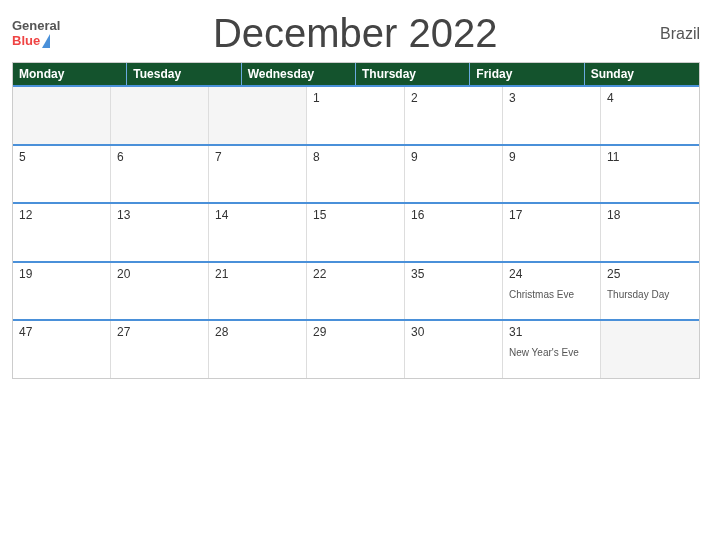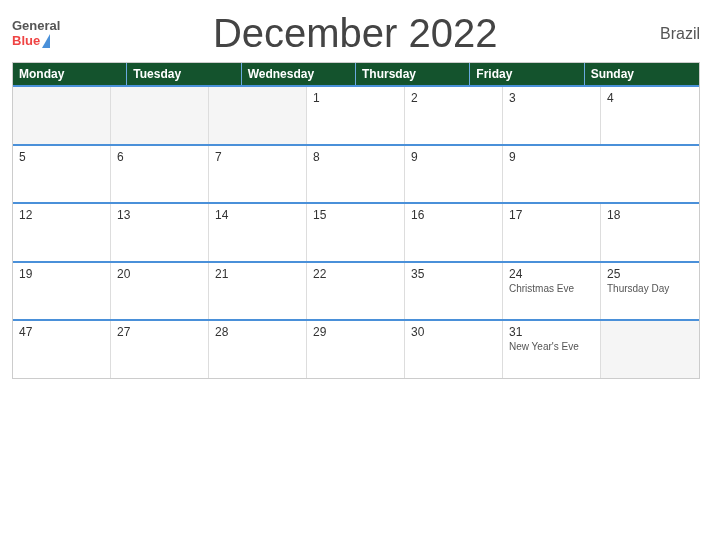--- a/index.html
+++ b/index.html
@@ -104,21 +104,21 @@
     }
     .day-num {
       font-size: 12px;
       color: #333;
       display: block;
     }
     .event-label {
       font-size: 10px;
       color: #555;
       display: block;
-      margin-top: 2px;
+      margin-top: 8px;
     }
   </style>
 </head>
 <body>
 
 <div class="page">
   <div class="header">
     <div class="logo">
       <div>
         <div style="display:flex;flex-direction:column;align-items:flex-start;">
@@ -173,20 +173,23 @@
           </div>
           <div class="cal-cell">
             <span class="day-num">8</span>
           </div>
           <div class="cal-cell">
             <span class="day-num">9</span>
           </div>
           <div class="cal-cell">
             <span class="day-num">9</span>
           </div>
+          <div class="cal-cell">
+            <span class="day-num">11</span>
+          </div>
         </div>
         <div class="cal-row">
           <div class="cal-cell">
             <span class="day-num">12</span>
           </div>
           <div class="cal-cell">
             <span class="day-num">13</span>
           </div>
           <div class="cal-cell">
             <span class="day-num">14</span>

